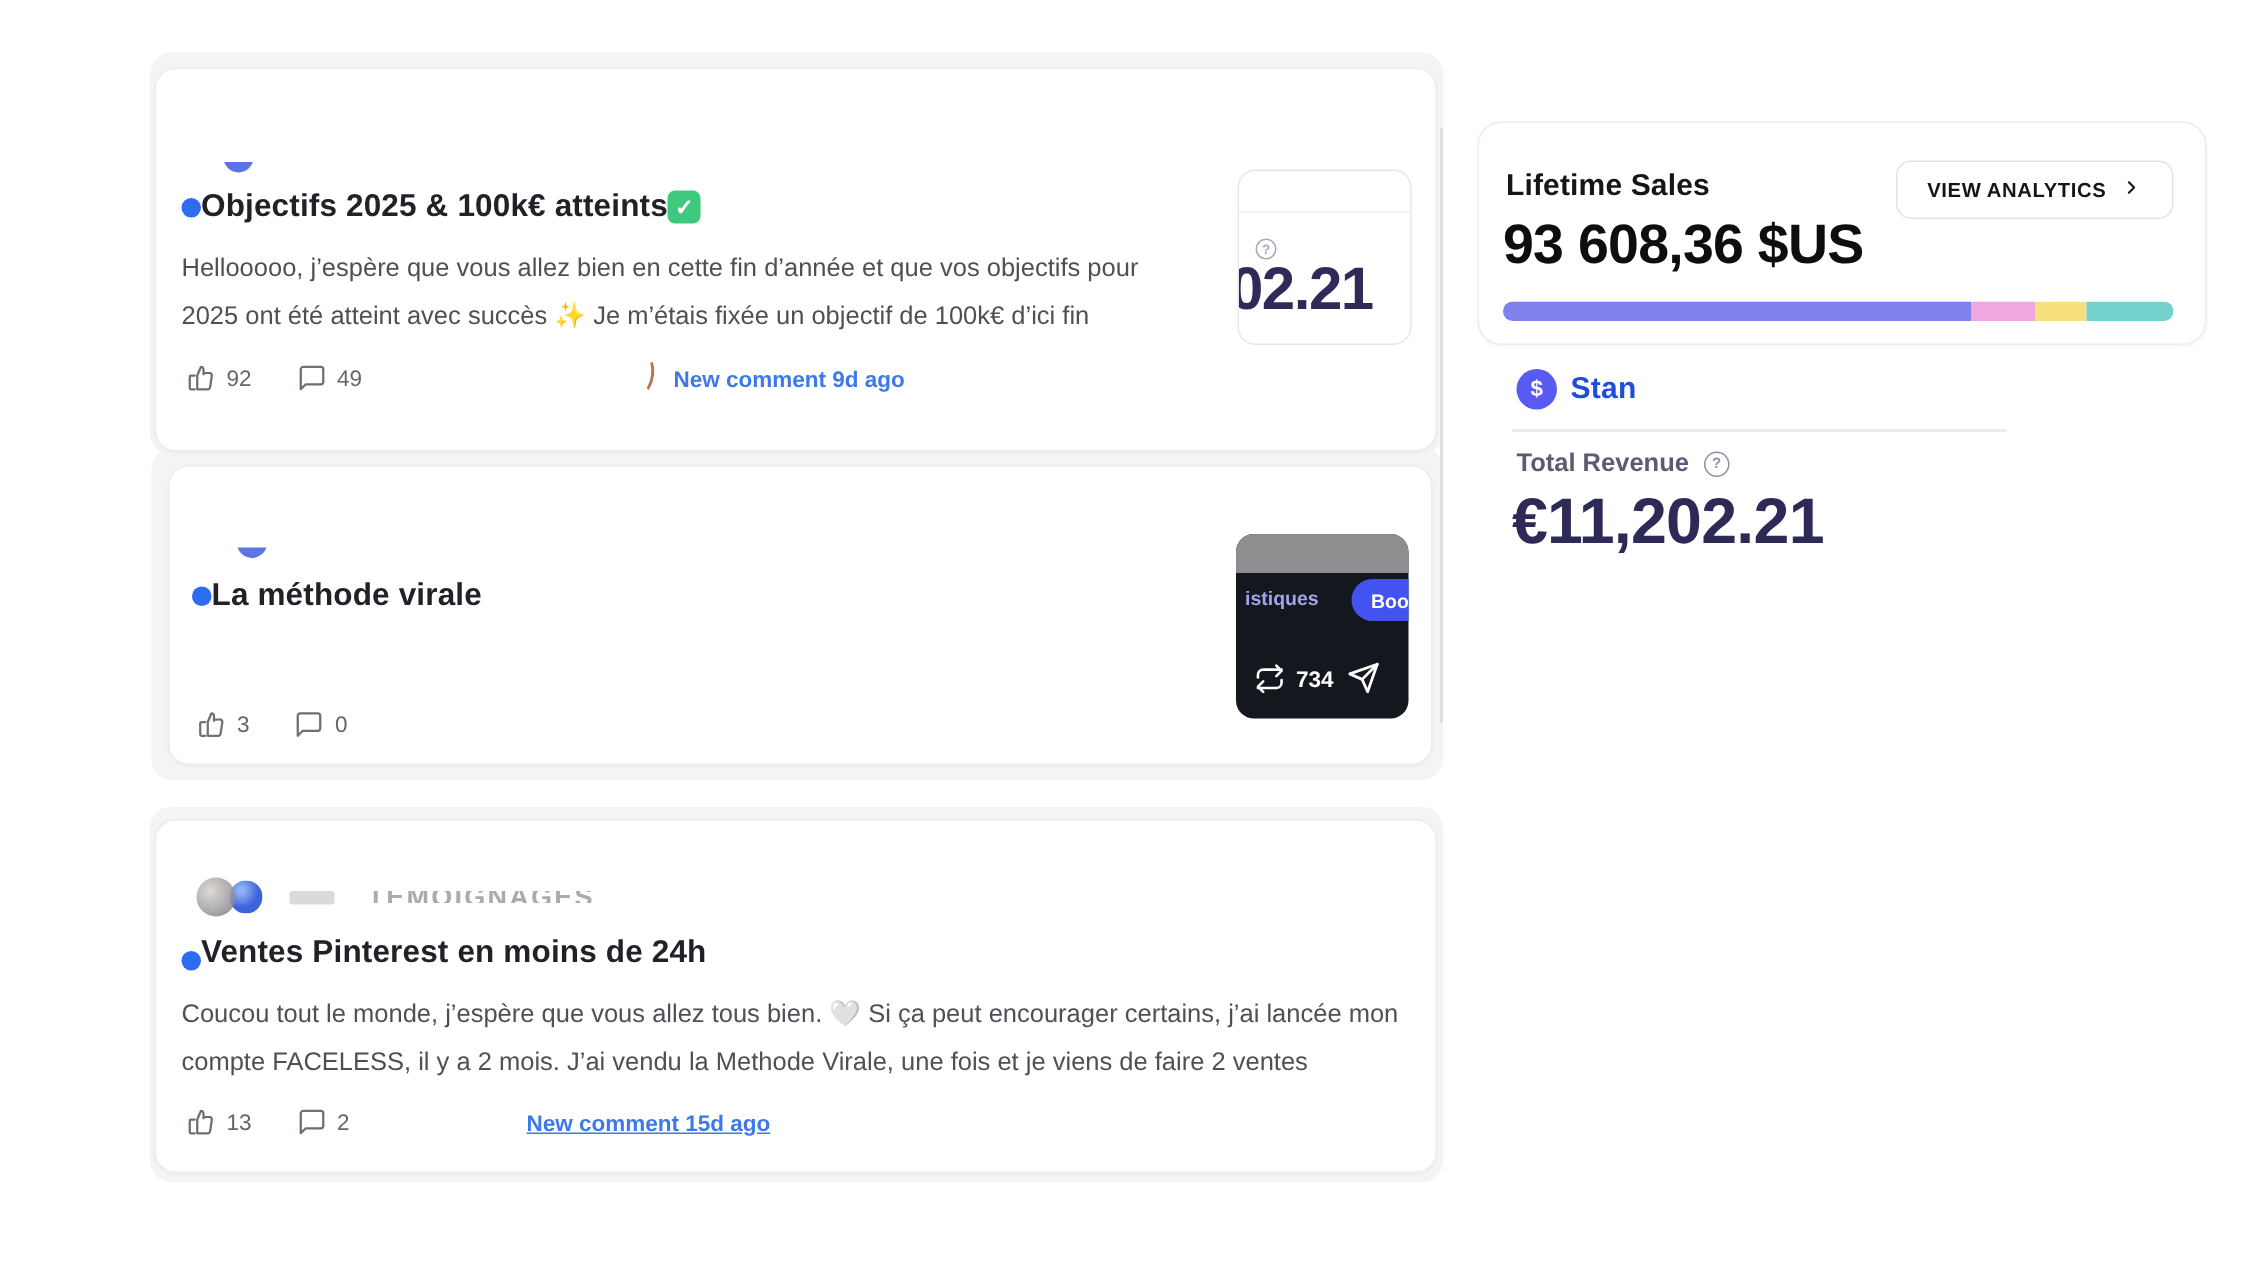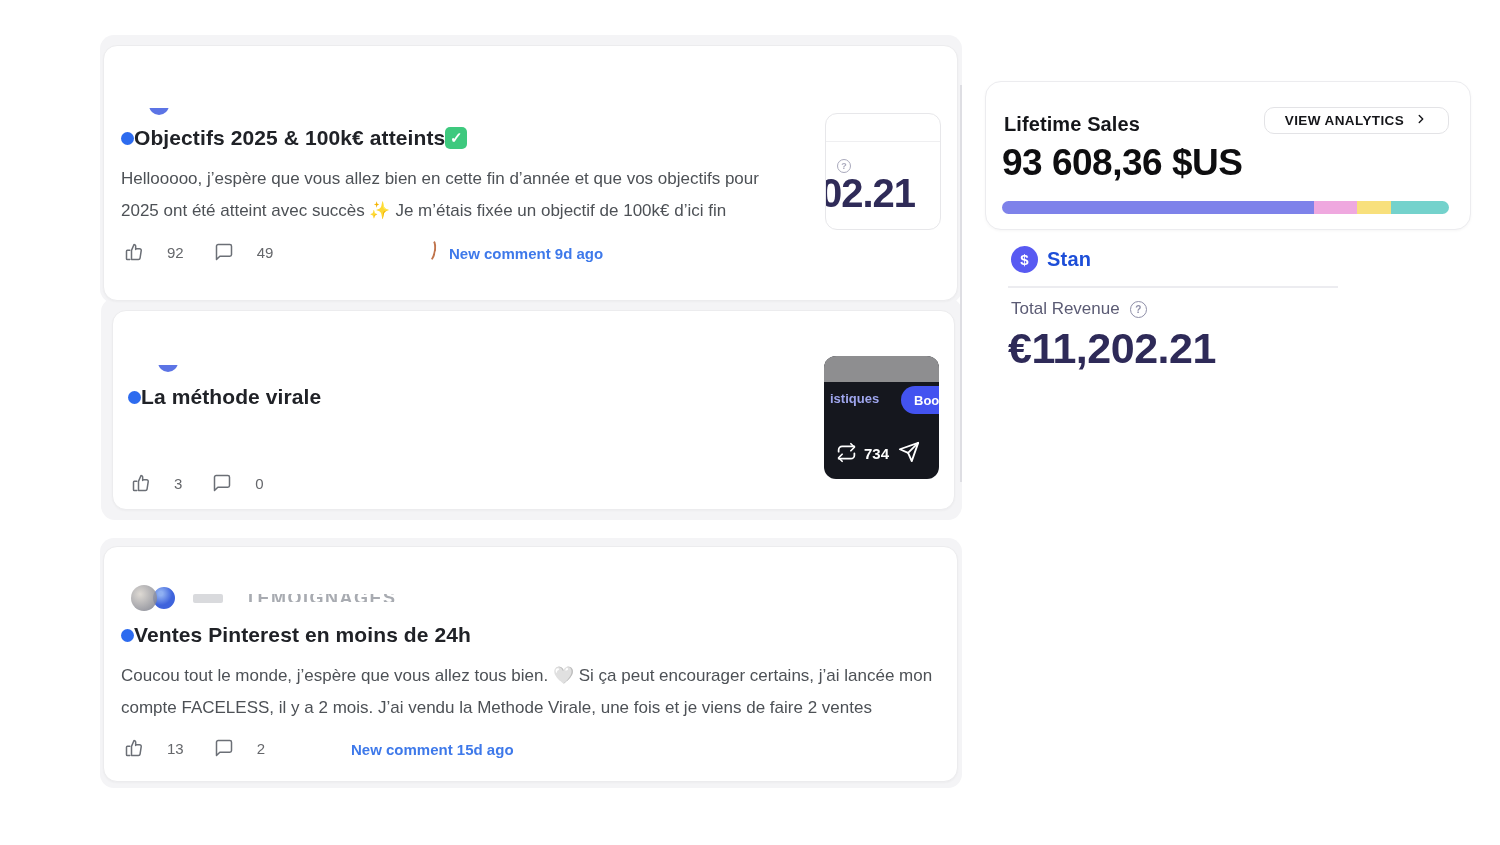--- a/index.html
+++ b/index.html
@@ -13,21 +13,21 @@
   
   .card { background:#ffffff; border:1px solid #ececee; border-radius:14px; box-shadow:0 1px 2px rgba(0,0,0,.03); }
   .avatar-sliver { width:20px; height:8px; overflow:hidden; }
   .avatar-sliver::before { content:""; display:block; width:20px; height:20px; margin-top:-13px; border-radius:50%; background:#3f5ce0; opacity:.85; }
   .title-row { display:flex; align-items:center; }
   .dot { width:13px; height:13px; border-radius:50%; background:#2d6bef; flex:0 0 auto; }
   .post-title { font-size:21px; font-weight:700; color:#202227; letter-spacing:.1px; }
   .check-badge { width:22px; height:22px; border-radius:5px; background:#3ec97e; color:#fff; font-size:15px; font-weight:700; display:flex; align-items:center; justify-content:center; }
   .post-body { font-size:17px; line-height:32px; color:#4d5156; }
   .stats { display:flex; align-items:center; color:#65676b; font-size:15px; }
-  .stat-btn { display:flex; align-items:center; gap:23px; cursor:pointer; }
+  .stat-btn { display:flex; align-items:center; gap:7px; cursor:pointer; }
   .stat-gap { width:30px; }
   .stat-icon svg { display:block; stroke:#6b6f76; }
   .new-comment { color:#3e79ea; font-weight:700; font-size:15px; cursor:pointer; }
   .orange-arc { width:12px; height:24px; border:2px solid transparent; border-right:2px solid #c0744c; border-radius:50%; transform:rotate(8deg); }
 
   
   .mini-card { background:#fff; border:1px solid #e7e7ea; border-radius:12px; overflow:hidden; z-index:6; }
   .mini-line { position:absolute; left:0; top:27px; width:100%; height:1px; background:#efeff1; }
   .q-icon { width:14px; height:14px; border:1.3px solid #a9a9bc; border-radius:50%; color:#a9a9bc; font-size:9px; font-weight:700; display:flex; align-items:center; justify-content:center; }
   .mini-number { font-size:40px; font-weight:700; color:#2f2b58; letter-spacing:-1px; white-space:nowrap; }
@@ -45,28 +45,28 @@
   .avatar.photo { background:radial-gradient(circle at 35% 35%, #d8d3cc, #8d8e96 70%, #5c6a84); opacity:.85; }
   .avatar.blue { background:radial-gradient(circle at 35% 30%, #8fb0f2 10%, #3e63dc 55%); border:2px solid #fff; margin-left:-6px; }
   .faded-block { height:9px; border-radius:2px; background:#d9dadd; }
   .faded-frag { height:8px; overflow:hidden; }
   .faded-frag span { display:block; font-size:18px; font-weight:700; letter-spacing:1.5px; color:#a8abb1; transform:translateY(-6px); }
 
   
   .vline { width:2px; background:#dedee3; }
   .panel-card { background:#fff; border:1px solid #ececef; border-radius:16px; box-shadow:0 1px 3px rgba(0,0,0,.04); }
   .lt-label { font-size:20px; font-weight:700; color:#15161a; letter-spacing:.1px; }
-  .va-btn { display:flex; align-items:center; justify-content:center; gap:10px; height:27px; border:1.5px solid #e3e3e6; border-radius:10px; background:#fff; font-size:13.5px; font-weight:700; letter-spacing:.4px; color:#15161a; cursor:pointer; }
+  .va-btn { display:flex; align-items:center; justify-content:center; gap:10px; height:39px; border:1.5px solid #e3e3e6; border-radius:10px; background:#fff; font-size:13.5px; font-weight:700; letter-spacing:.4px; color:#15161a; cursor:pointer; }
   .lt-amount { font-size:37px; font-weight:800; color:#0e0e10; letter-spacing:-.5px; white-space:nowrap; }
   .bar { display:flex; height:13px; border-radius:7px; overflow:hidden; }
   .bar span { height:100%; }
   .stan-logo { width:27px; height:27px; border-radius:50%; background:#585af2; color:#fff; font-size:15px; font-weight:700; display:flex; align-items:center; justify-content:center; }
   .stan-name { font-size:20px; font-weight:800; color:#1d4ed8; letter-spacing:.2px; }
   .divider { height:1.5px; background:#ececf0; }
-  .tr-label { font-size:17px; font-weight:400; color:#5b5b74; }
+  .tr-label { font-size:17px; font-weight:700; color:#5b5b74; }
   .tr-help { width:17px; height:17px; border:1.5px solid #8f8fa8; border-radius:50%; color:#8f8fa8; font-size:10px; font-weight:700; display:flex; align-items:center; justify-content:center; cursor:pointer; }
   .tr-amount { font-size:43px; font-weight:700; color:#2e2a58; letter-spacing:-.5px; }
 </style>
 </head>
 <body>
 
 <div id="stage">
 
   <div class="abs strip" style="left:100px; top:35px; width:862px; height:268px;"></div>
   <div class="abs strip" style="left:101px; top:298px; width:861px; height:222px;"></div>
@@ -162,21 +162,21 @@
 
   <div class="abs card" style="left:103px; top:546px; width:855px; height:236px;">
     <div class="abs" style="left:27px; top:38px; display:flex; align-items:center;">
       <div class="avatar photo"></div>
       <div class="avatar blue"></div>
       <div class="faded-block" style="width:30px; margin-left:16px;"></div>
       <div class="faded-frag" style="margin-left:22px;">
         <span>TEMOIGNAGES</span>
       </div>
     </div>
-    <div class="abs title-row" style="left:17px; top:76px;">
+    <div class="abs title-row" style="left:17px; top:76px;align-items:flex-end;">
       <div class="dot"></div>
       <div class="post-title">Ventes Pinterest en moins de 24h</div>
     </div>
     <div class="abs post-body" style="left:17px; top:113px; width:830px;">Coucou tout le monde, j’espère que vous allez tous bien. 🤍 Si ça peut encourager certains, j’ai lancée mon compte FACELESS, il y a 2 mois. J’ai vendu la Methode Virale, une fois et je viens de faire 2 ventes</div>
     <div class="abs stats" style="left:20px; top:191px;">
       <div class="stat-btn">
         <span class="stat-icon">
           <svg width="20" height="20" viewBox="0 0 24 24" fill="none" stroke-width="1.8" stroke-linecap="round" stroke-linejoin="round">
               <path d="M14 9V5a2 2 0 0 0-2-2l-3 7v11h8.28a2 2 0 0 0 2-1.7l1.38-9a2 2 0 0 0-2-2.3H14z"></path>
               <path d="M7 10H4a1 1 0 0 0-1 1v9a1 1 0 0 0 1 1h3"></path>
@@ -187,21 +187,21 @@
       <div class="stat-gap"></div>
       <div class="stat-btn">
         <span class="stat-icon">
           <svg width="20" height="20" viewBox="0 0 24 24" fill="none" stroke-width="1.8" stroke-linecap="round" stroke-linejoin="round">
               <path d="M21 15a2 2 0 0 1-2 2H7l-4 4V5a2 2 0 0 1 2-2h14a2 2 0 0 1 2 2z"></path>
             </svg>
         </span>
         <span>2</span>
       </div>
     </div>
-    <div class="abs new-comment" style="left:247px; top:194px;">New comment 15d ago</div>
+    <div class="abs new-comment" style="left:247px; top:194px;text-decoration:underline;">New comment 15d ago</div>
   </div>
 
   <div class="abs panel-card" style="left:985px; top:81px; width:486px; height:149px;">
     <div class="abs lt-label" style="left:18px; top:31px;">Lifetime Sales</div>
     <div class="abs va-btn" style="left:278px; top:25px; width:185px;">
       <span>VIEW ANALYTICS</span>
       <span>
         <svg width="14" height="14" viewBox="0 0 24 24" fill="none" stroke="#15161a" stroke-width="2.4" stroke-linecap="round" stroke-linejoin="round">
             <path d="M9 18l6-6-6-6"></path>
           </svg>

